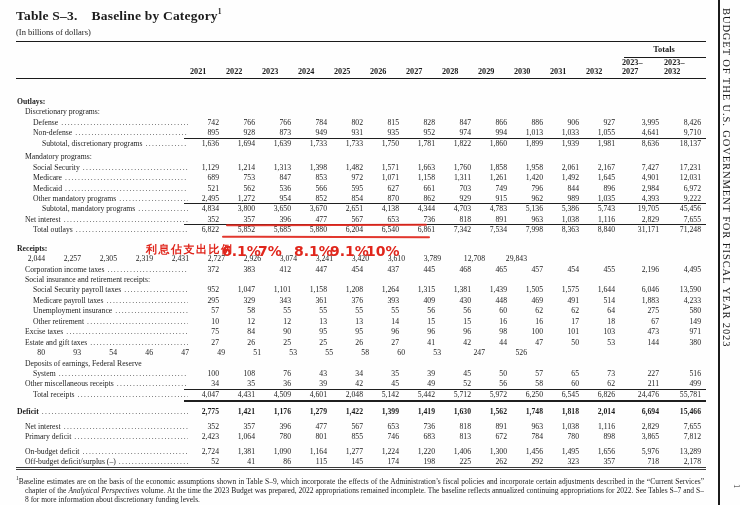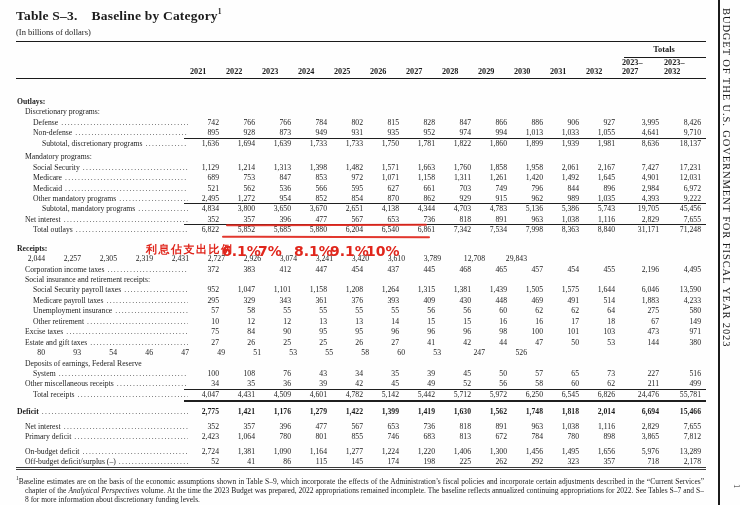--- a/index.html
+++ b/index.html
@@ -552,21 +552,21 @@
       </div>
       <div class="trow rl-d">
         <div class="lab ind2">
           <span class="lt">Total receipts</span>
           <span class="ldr"></span>
         </div>
         <div class="cell">4,047</div>
         <div class="cell">4,431</div>
         <div class="cell">4,509</div>
         <div class="cell">4,601</div>
-        <div class="cell">4,782</div>
+        <div class="cell">2,048</div>
         <div class="cell">5,142</div>
         <div class="cell">5,442</div>
         <div class="cell">5,712</div>
         <div class="cell">5,972</div>
         <div class="cell">6,250</div>
         <div class="cell">6,545</div>
         <div class="cell">6,826</div>
         <div class="cell tot">24,476</div>
         <div class="cell tot">55,781</div>
       </div>

